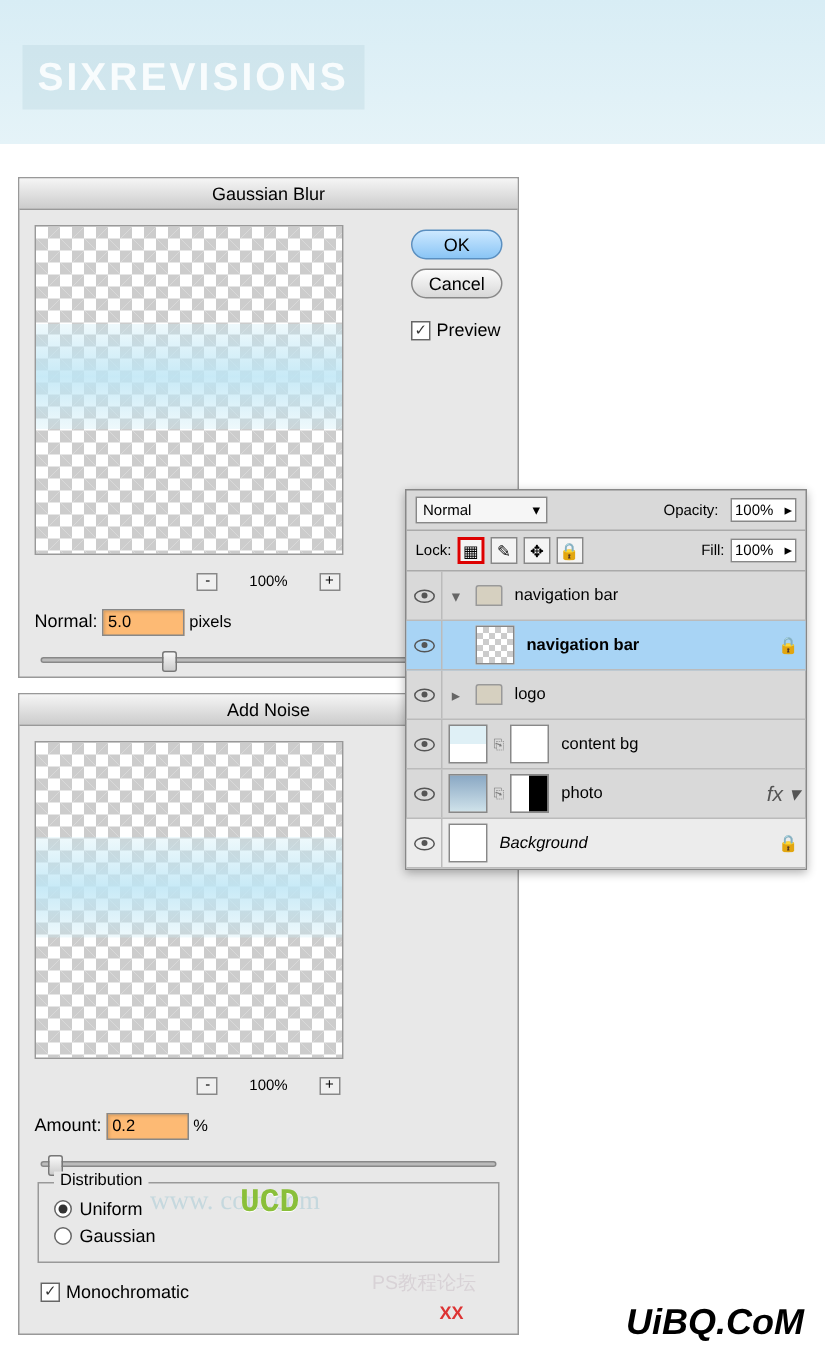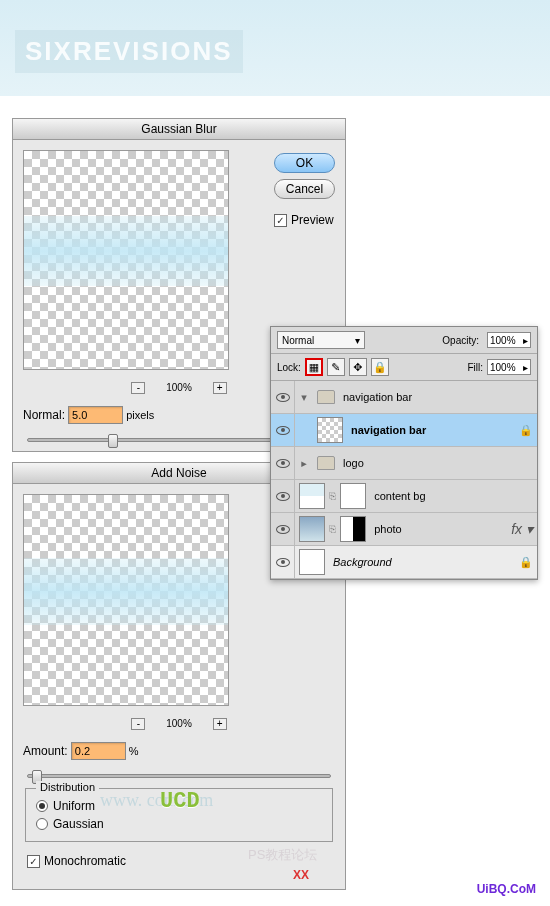--- a/index.html
+++ b/index.html
@@ -61,21 +61,21 @@
   background-position: 0 0, 0 4px, 4px -4px, -4px 0;
   background-color: #fff; }
 .mask { width: 26px; height: 26px; border: 1px solid #888; background: #fff; margin: 0 4px; flex-shrink: 0; }
 .mask.half { background: linear-gradient(to right, #fff 50%, #000 50%); }
 .layer-name { font-size: 11px; margin-left: 4px; flex: 1; }
 .layer.selected .layer-name { font-weight: bold; }
 .lock-small { width: 12px; height: 12px; margin-right: 6px; color: #666; font-size: 11px; }
 .fx { font-size: 14px; font-style: italic; margin-right: 4px; color: #555; }
 .watermark { position: absolute; color: #c5d8de; font-size: 18px; font-family: serif; }
 .watermark2 { position: absolute; color: #d8d2d6; font-size: 13px; }
-.footer-brand { position: absolute; right: 14px; bottom: 10px; font-size: 12px; font-weight: bold; color: #6d28d9; }
+.footer-brand { position: absolute; right: 14px; bottom: 10px; font-size: 24px; font-weight: bold; font-style: italic; color: #000000; }
 .red-xx { position: absolute; color: #d33; font-size: 12px; font-weight: bold; }
 .ucd { position: absolute; font-size: 22px; font-weight: bold; font-family: Liberation Mono, monospace; color: #8abf3a; text-shadow: 0 1px 0 #fff; }
 </style>
 </head>
 <body>
 
 <div class="header">
   <div class="logo">SIXREVISIONS</div>
 </div>
 

